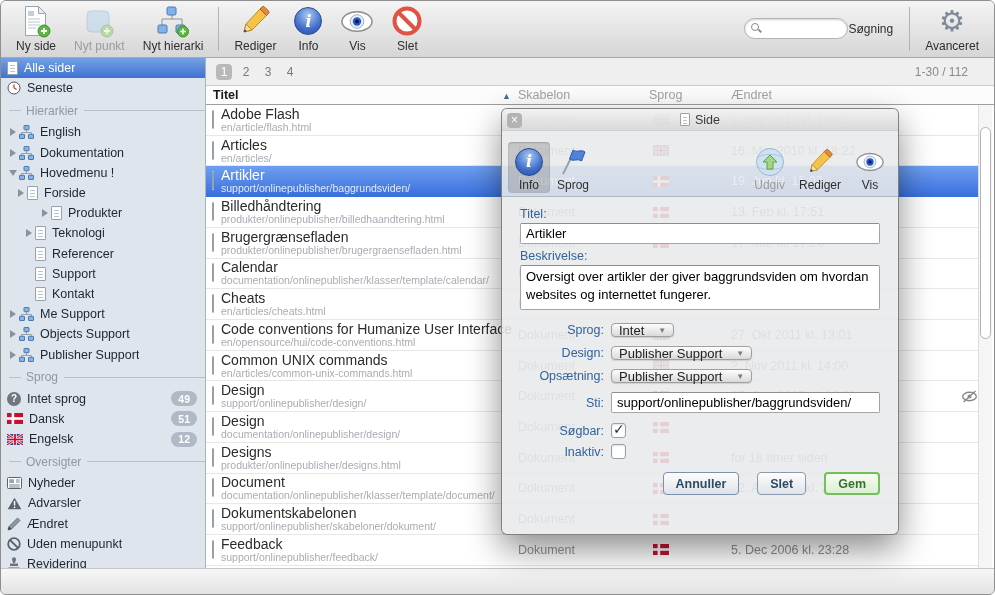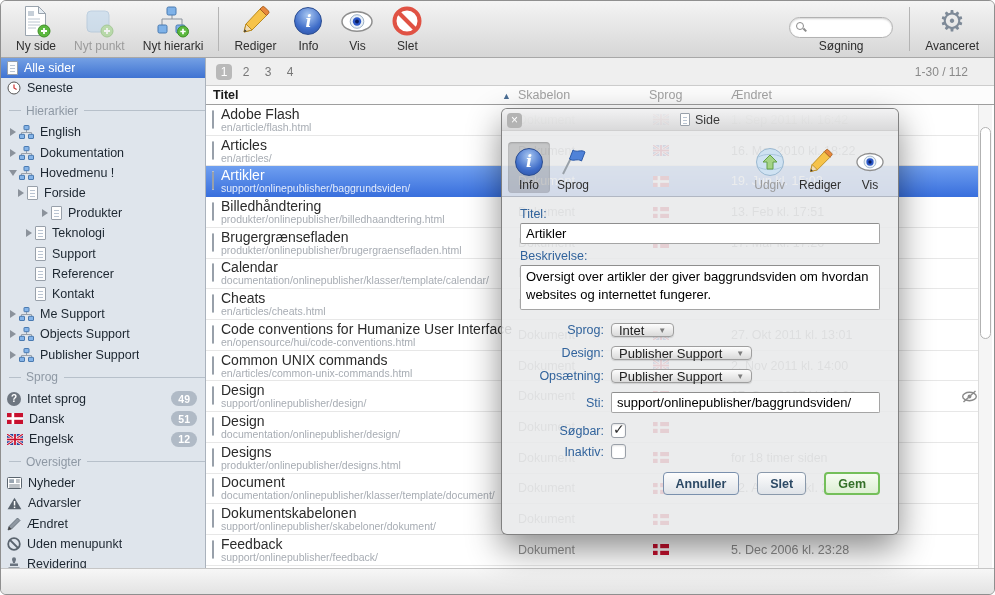--- a/index.html
+++ b/index.html
@@ -8,21 +8,21 @@
 
   
   .toolbar{height:57px;background:linear-gradient(#f4f4f4,#d6d6d6);border-bottom:1px solid #a8a8a8;display:flex;align-items:stretch;padding:0 6px;}
   .tb-item{display:flex;flex-direction:column;align-items:center;justify-content:flex-end;padding:3px 9px 4px;cursor:default;}
   .tb-item .tb-ico{height:34px;display:flex;align-items:center;justify-content:center;}
   .tb-label{font-size:12px;color:#2e2e2e;margin-top:1px;white-space:nowrap;}
   .tb-item.disabled .tb-ico{opacity:.5;}
   .tb-item.disabled .tb-label{color:#9b9b9b;}
   .tb-sep{width:1px;background:#b4b4b4;margin:6px 6px;}
   .tb-spacer{flex:1;}
-  .tb-search{display:flex;flex-direction:column;align-items:center;justify-content:flex-end;padding:3px 10px 4px;}
+  .tb-search{display:flex;flex-direction:row;align-items:center;justify-content:flex-end;padding:3px 10px 4px;}
   .searchbox{position:relative;width:104px;height:21px;border:1px solid #b2b2b2;border-radius:11px;background:#fff;box-shadow:inset 0 1px 2px rgba(0,0,0,.18);}
   .searchbox input{position:absolute;left:22px;top:1px;width:76px;height:17px;border:none;outline:none;background:transparent;font-size:12px;}
   .mag{position:absolute;left:6px;top:4px;width:8px;height:8px;border:1.5px solid #8a8a8a;border-radius:50%;}
   .mag::after{content:"";position:absolute;left:6px;top:6px;width:4px;height:1.5px;background:#8a8a8a;transform:rotate(45deg);}
   .gear{font-size:29px;line-height:32px;color:#7e8a98;}
 
   
   .bodyrow{display:flex;height:510px;}
   .sidebar{width:205px;background:#dfe5ec;border-right:1px solid #aab2bc;overflow:hidden;padding-top:0;}
   .content{position:relative;flex:1;background:#fff;}
@@ -290,28 +290,28 @@
           <span class="ic ">
             <span class="docic"></span>
           </span>
           <span class="lbl">Teknologi</span>
         </div>
         <div class="sb-item" style="padding-left: 22px;">
           <span class="disc"></span>
           <span class="ic ">
             <span class="docic"></span>
           </span>
-          <span class="lbl">Support</span>
+          <span class="lbl">Referencer</span>
         </div>
         <div class="sb-item" style="padding-left: 22px;">
           <span class="disc"></span>
           <span class="ic ">
             <span class="docic"></span>
           </span>
-          <span class="lbl">Referencer</span>
+          <span class="lbl">Support</span>
         </div>
         <div class="sb-item" style="padding-left: 22px;">
           <span class="disc"></span>
           <span class="ic ">
             <span class="docic"></span>
           </span>
           <span class="lbl">Kontakt</span>
         </div>
         <div class="sb-item">
           <span class="disc">

